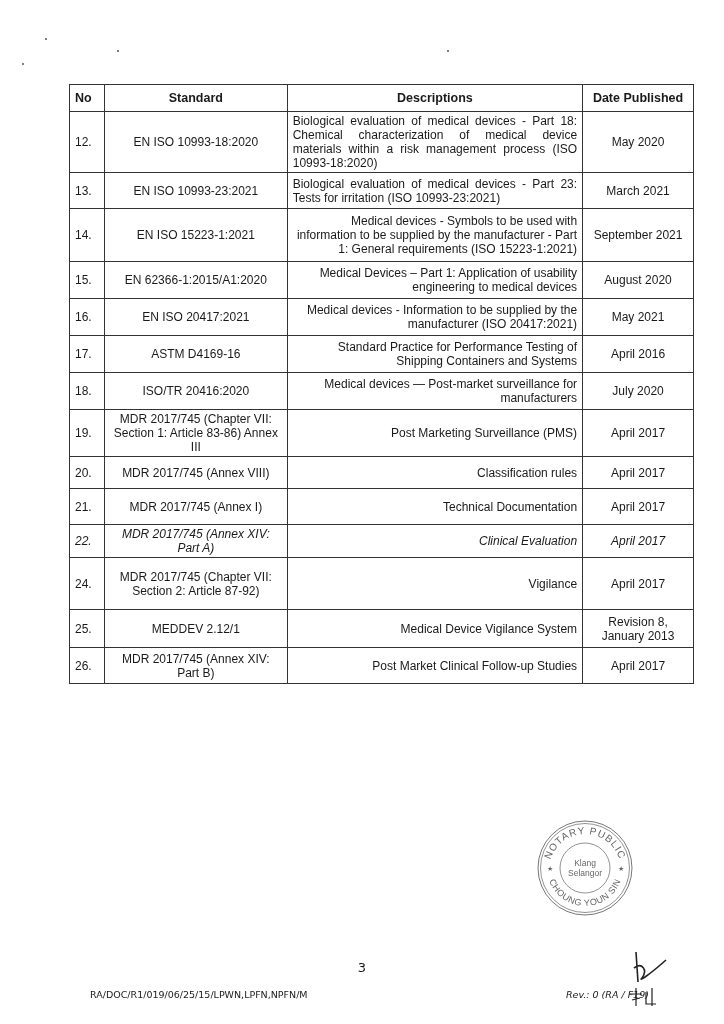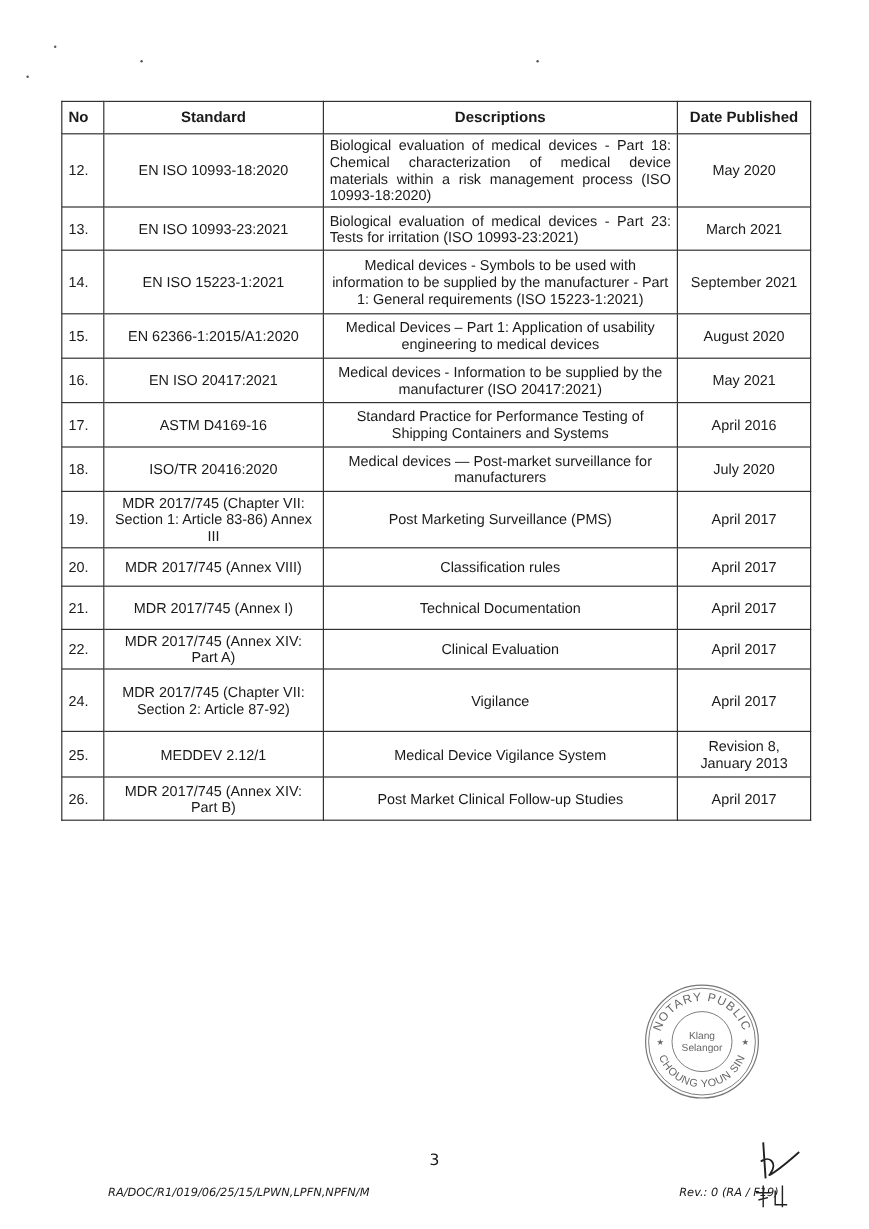--- a/index.html
+++ b/index.html
@@ -1,31 +1,31 @@
 <!DOCTYPE html>
 <html><head>
 <meta charset="utf-8">
 <style>
   html, body { margin: 0; padding: 0; background: #ffffff; }
   body { width: 724px; height: 1024px; position: relative; overflow: hidden;
          font-family: "Liberation Sans", sans-serif; color: #1a1a1a; }
   .specks span { position: absolute; width: 2px; height: 2px; background: #555; border-radius: 1px; }
-  table.std { position: absolute; left: 51px; top: 84px; width: 625px;
+  table.std { position: absolute; left: 69px; top: 84px; width: 625px;
               border-collapse: collapse; font-size: 12px; line-height: 14px; }
   table.std td, table.std th { border: 1px solid #333; padding: 2px 5px; vertical-align: middle; }
   table.std th { font-weight: bold; height: 22px; font-size: 12.5px; }
   th.c-no, td.c-no { width: 24px; text-align: left; }
   th.c-std, td.c-std { width: 172px; text-align: center; }
   th.c-desc { text-align: center; }
-  td.c-desc { width: 285px; text-align: center; }
+  td.c-desc { width: 285px; text-align: right; }
   td.c-desc.just { text-align: justify; }
   th.c-date, td.c-date { text-align: center; width: 100px; }
   .stamp { position: absolute; left: 535px; top: 818px; width: 100px; height: 100px; }
   .page-num { position: absolute; left: 0; width: 724px; top: 960px; text-align: center; font-size: 13px; font-family: "DejaVu Sans", sans-serif; }
-  .footer-left { position: absolute; left: 90px; top: 989px; font-size: 9.5px; font-style: italic; font-family: "DejaVu Sans", sans-serif; }
+  .footer-left { position: absolute; left: 90px; top: 989px; font-size: 9.5px; font-family: "DejaVu Sans", sans-serif; }
   .footer-right { position: absolute; left: 566px; top: 989px; font-size: 9.5px; font-style: italic; font-family: "DejaVu Sans", sans-serif; }
   .sig { position: absolute; left: 612px; top: 948px; width: 70px; height: 60px; }
 </style>
 </head>
 <body>
 
 <div class="specks">
   <span style="left:45px;top:38px"></span>
   <span style="left:22px;top:63px"></span>
   <span style="left:117px;top:50px"></span>
@@ -95,21 +95,21 @@
         <td class="c-std">MDR 2017/745 (Annex VIII)</td>
         <td class="c-desc">Classification rules</td>
         <td class="c-date">April 2017</td>
       </tr>
       <tr style="height: 36px;">
         <td class="c-no">21.</td>
         <td class="c-std">MDR 2017/745 (Annex I)</td>
         <td class="c-desc">Technical Documentation</td>
         <td class="c-date">April 2017</td>
       </tr>
-      <tr style="height: 32px;">
+      <tr style="height: 32px; font-style: italic;">
         <td class="c-no">22.</td>
         <td class="c-std">MDR 2017/745 (Annex XIV: Part A)</td>
         <td class="c-desc">Clinical Evaluation</td>
         <td class="c-date">April 2017</td>
       </tr>
       <tr style="height: 52px;">
         <td class="c-no">24.</td>
         <td class="c-std">MDR 2017/745 (Chapter  VII:  Section 2: Article 87-92)</td>
         <td class="c-desc">Vigilance</td>
         <td class="c-date">April 2017</td>

